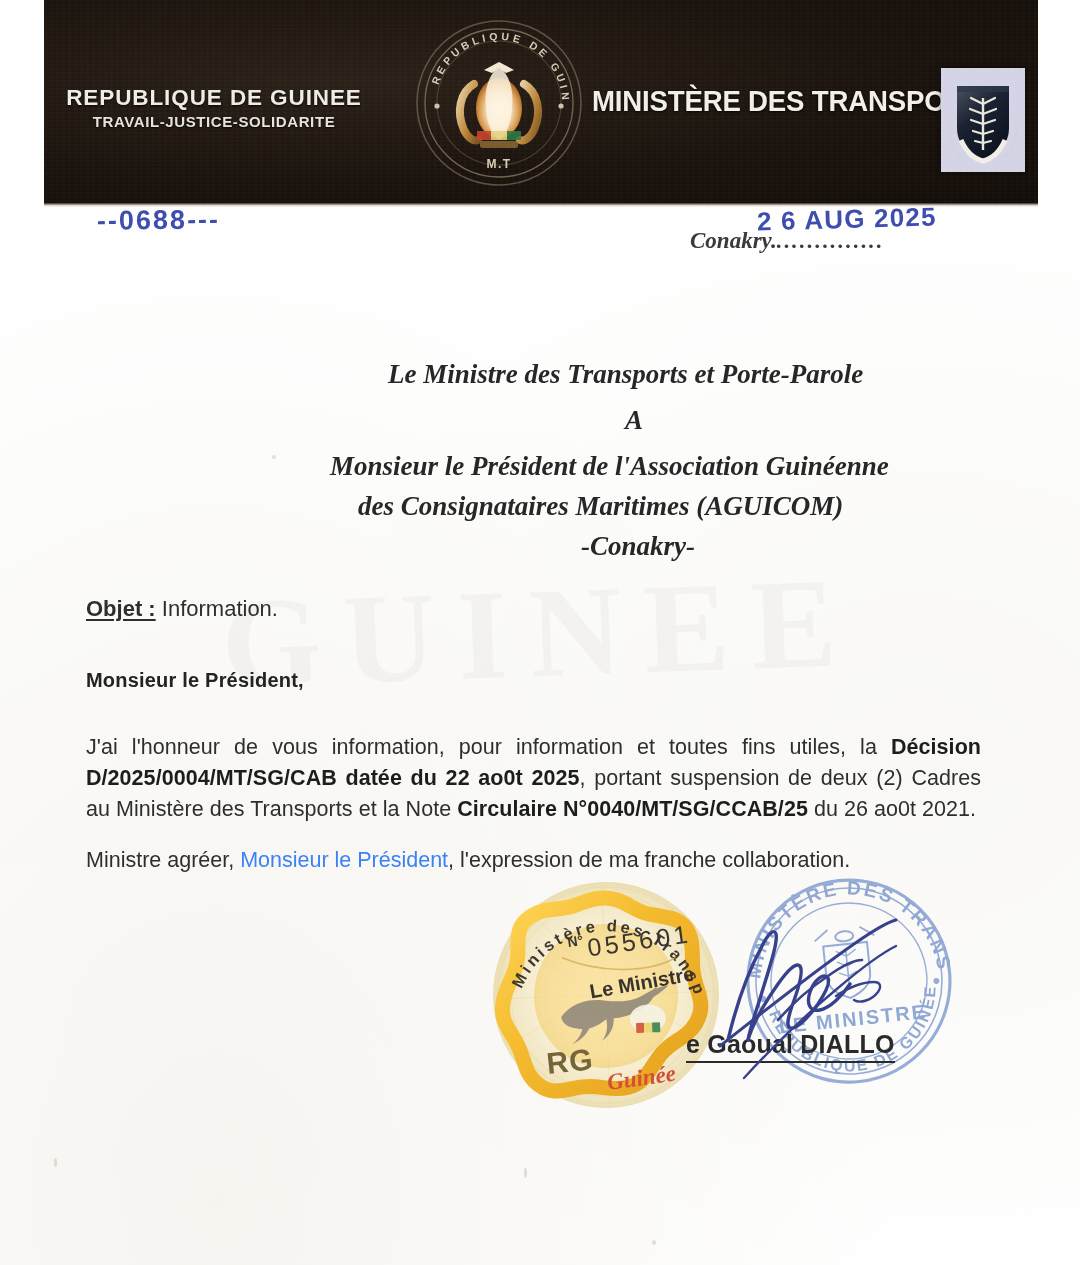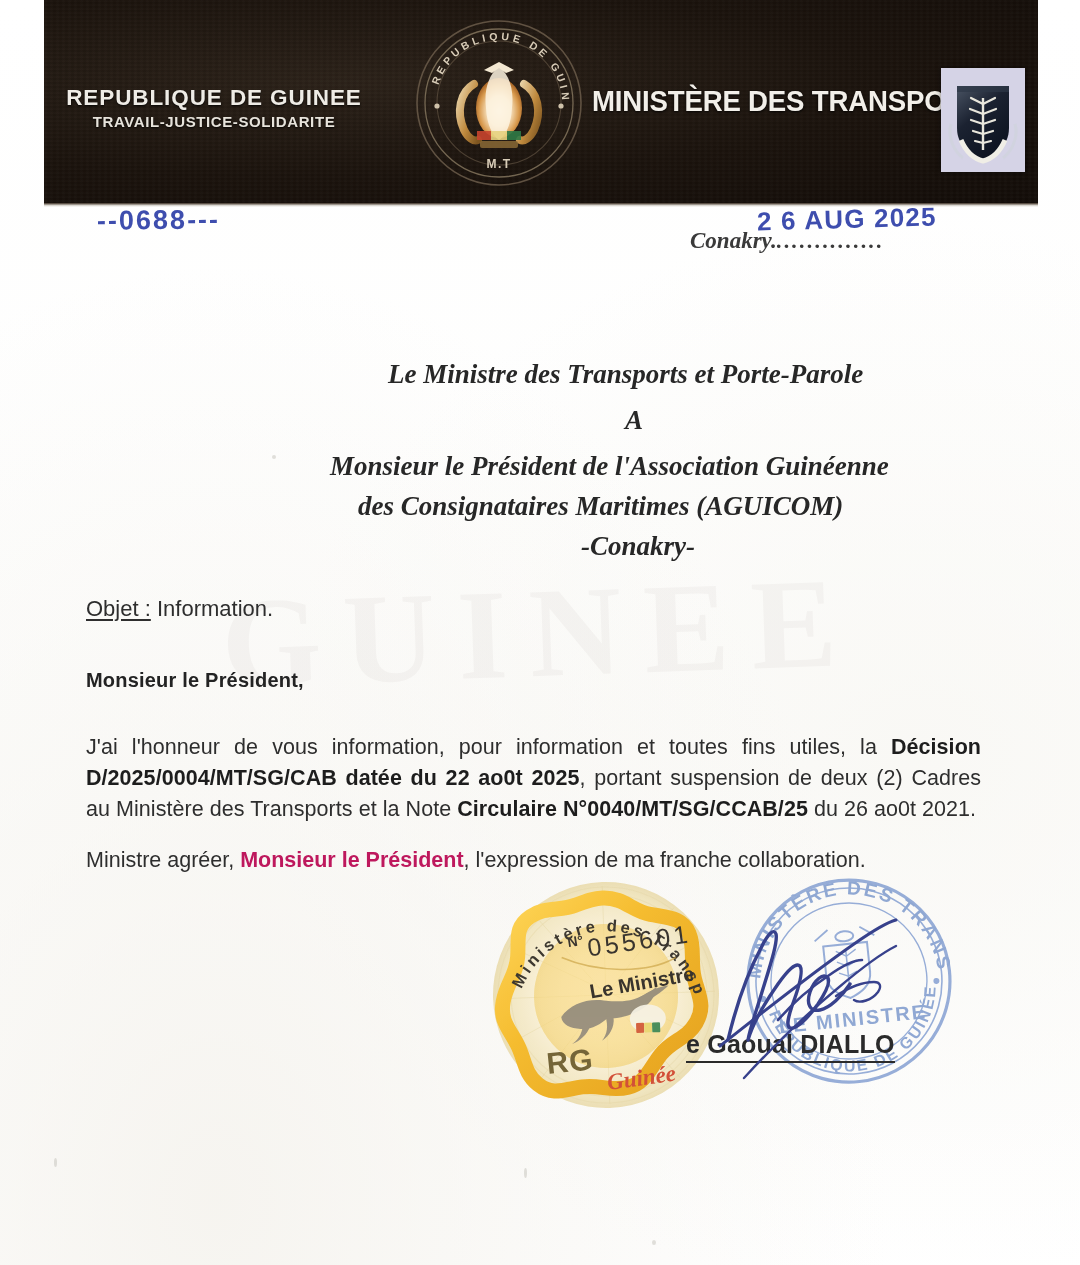--- a/index.html
+++ b/index.html
@@ -230,21 +230,21 @@
   
   .objet {
     position: absolute;
     left: 86px;
     top: 596px;
     font-size: 22px;
     color: #2e2e2e;
     white-space: nowrap;
   }
   .objet b {
-    font-weight: 400;
+    font-weight: 700;
     text-decoration: underline;
     text-underline-offset: 3px;
   }
 
   .salutation {
     position: absolute;
     left: 86px;
     top: 669px;
     font-size: 20px;
     font-weight: 700;
@@ -267,21 +267,21 @@
 
   .closing {
     position: absolute;
     left: 86px;
     top: 845px;
     width: 900px;
     font-size: 21.5px;
     line-height: 1.45;
     color: #2e2e2e;
   }
-  .closing b { font-weight: 700; color: #be185d; }
+  .closing b { font-weight: 400; color: #3b82f6; }
 
   
   .gold-seal {
     position: absolute;
     left: 487px;
     top: 876px;
     width: 238px;
     height: 238px;
     z-index: 6;
     opacity: .93;

